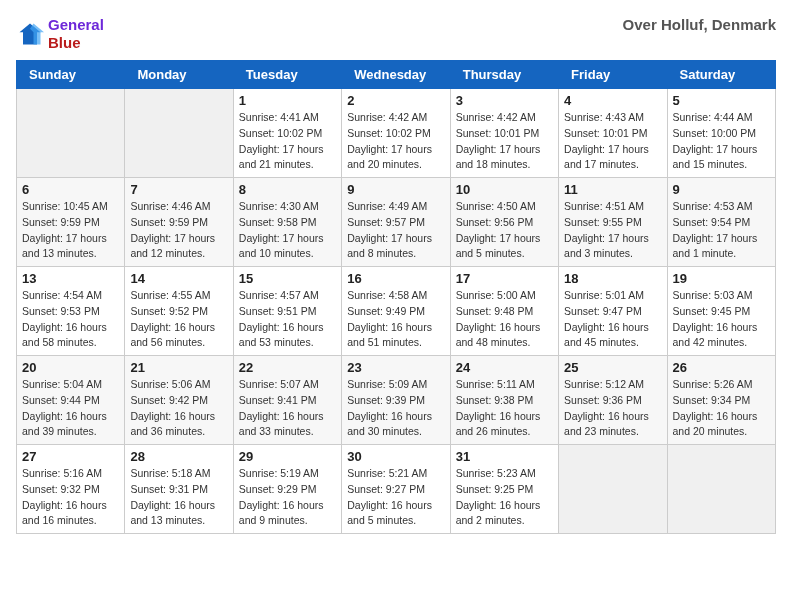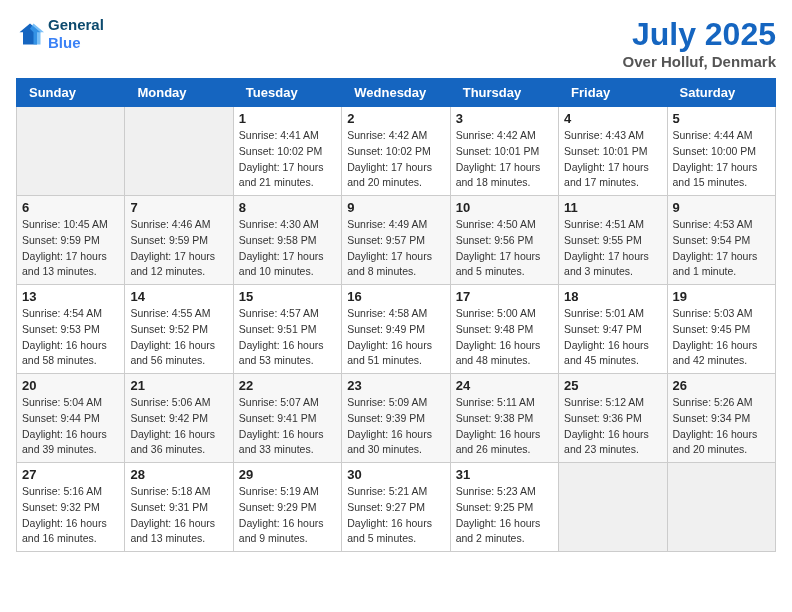--- a/index.html
+++ b/index.html
@@ -70,26 +70,25 @@
 <body>
 
 <div class="header">
   <div class="logo">
     <svg class="logo-icon" viewBox="0 0 32 32">
       <rect x="0" y="0" width="32" height="32" fill="none"></rect>
       <polygon points="16,4 28,14 24,14 24,28 8,28 8,14 4,14" fill="#1565c0"></polygon>
       <polygon points="20,4 32,14 28,14 28,28 20,28 20,14 16,10" fill="#42a5f5" opacity="0.7"></polygon>
     </svg>
     <div>
-      <span style="font-size:15px;font-weight:bold;color:#0c4a6e;">General</span><br>
-      <span style="font-size:15px;font-weight:bold;color:#3b82f6;">Blue</span>
+      <span style="font-size:15px;font-weight:bold;color:#6d28d9;">General</span><br>
+      <span style="font-size:15px;font-weight:bold;color:#b91c1c;">Blue</span>
     </div>
   </div>
   <div class="title-block">
-    <h1>July 2025</h1>
     <h2>Over Holluf, Denmark</h2>
   </div>
 </div>
 
 <table class="calendar">
   <thead>
     <tr>
     <th>Sunday</th>
         <th>Monday</th>
         <th>Tuesday</th>

